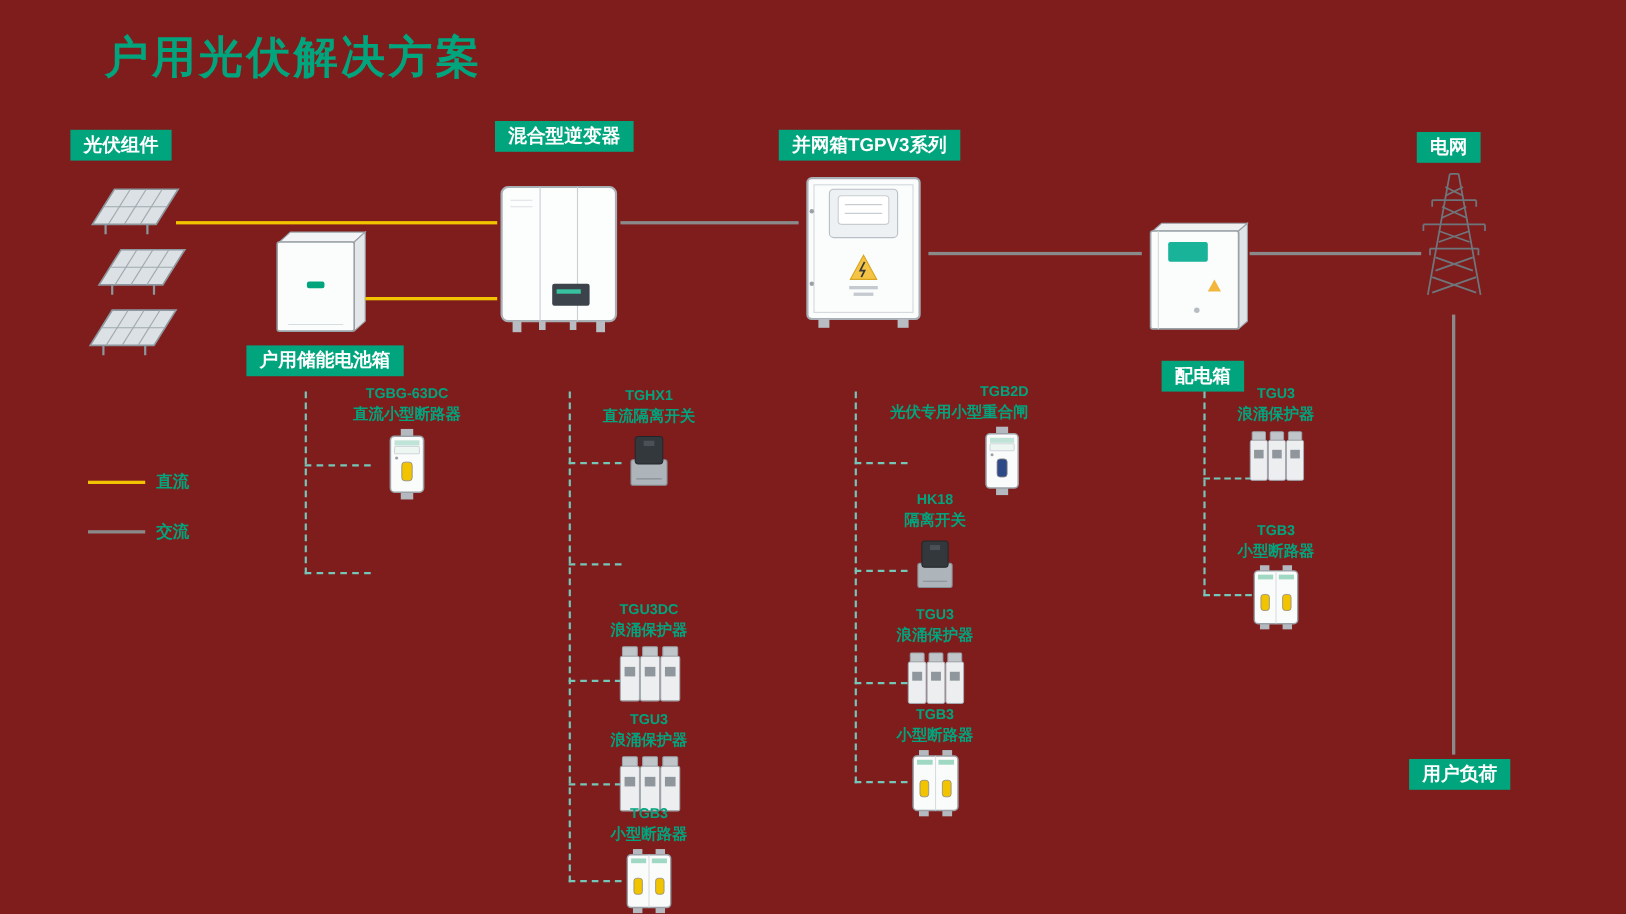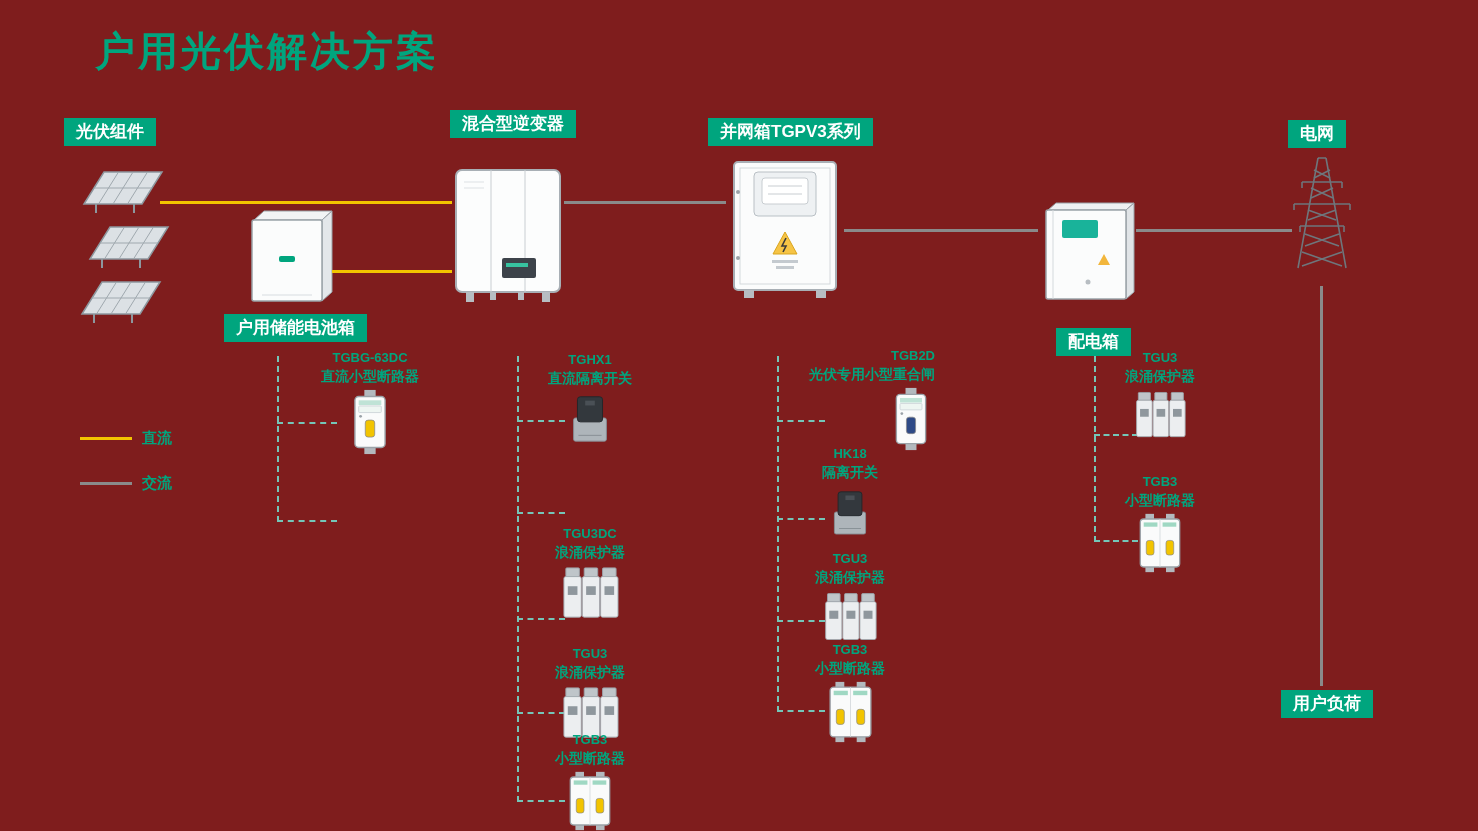--- a/index.html
+++ b/index.html
@@ -231,21 +231,21 @@
       </svg>
   </div>
 
   <div class="comp" style="left:505px;top:352px;">
     <div class="comp-name">TGHX1</div>
     <div class="comp-desc">直流隔离开关</div>
     <svg class="icon" width="48" height="54" viewBox="0 0 48 56">
         <use href="#sym-disc"></use>
       </svg>
   </div>
-  <div class="comp" style="left:505px;top:526px;">
+  <div class="comp" style="left:505px;top:546px;">
     <div class="comp-name">TGU3DC</div>
     <div class="comp-desc">浪涌保护器</div>
     <svg class="icon" width="58" height="56" viewBox="0 0 60 58">
         <use href="#sym-surge"></use>
       </svg>
   </div>
   <div class="comp" style="left:505px;top:646px;">
     <div class="comp-name">TGU3</div>
     <div class="comp-desc">浪涌保护器</div>
     <svg class="icon" width="58" height="56" viewBox="0 0 60 58">

